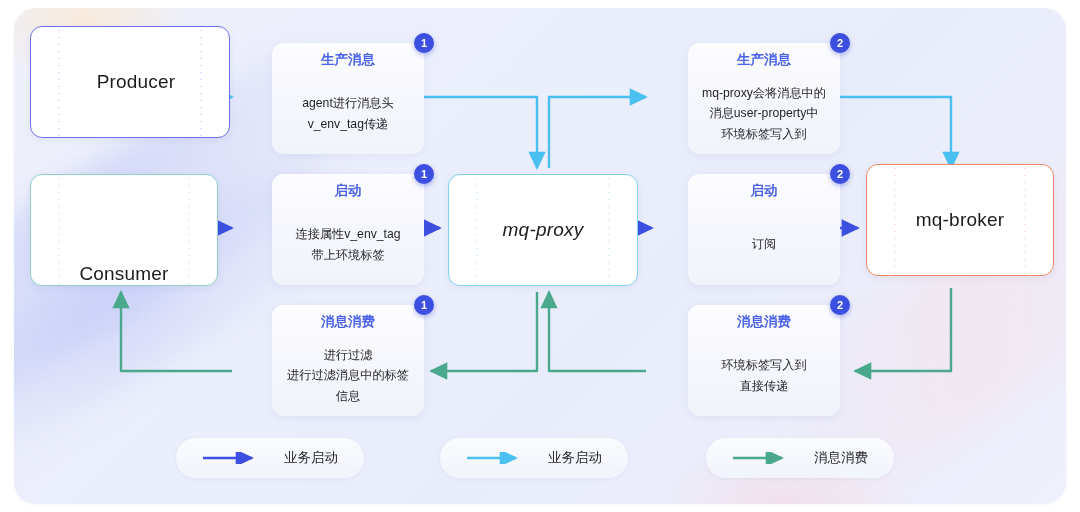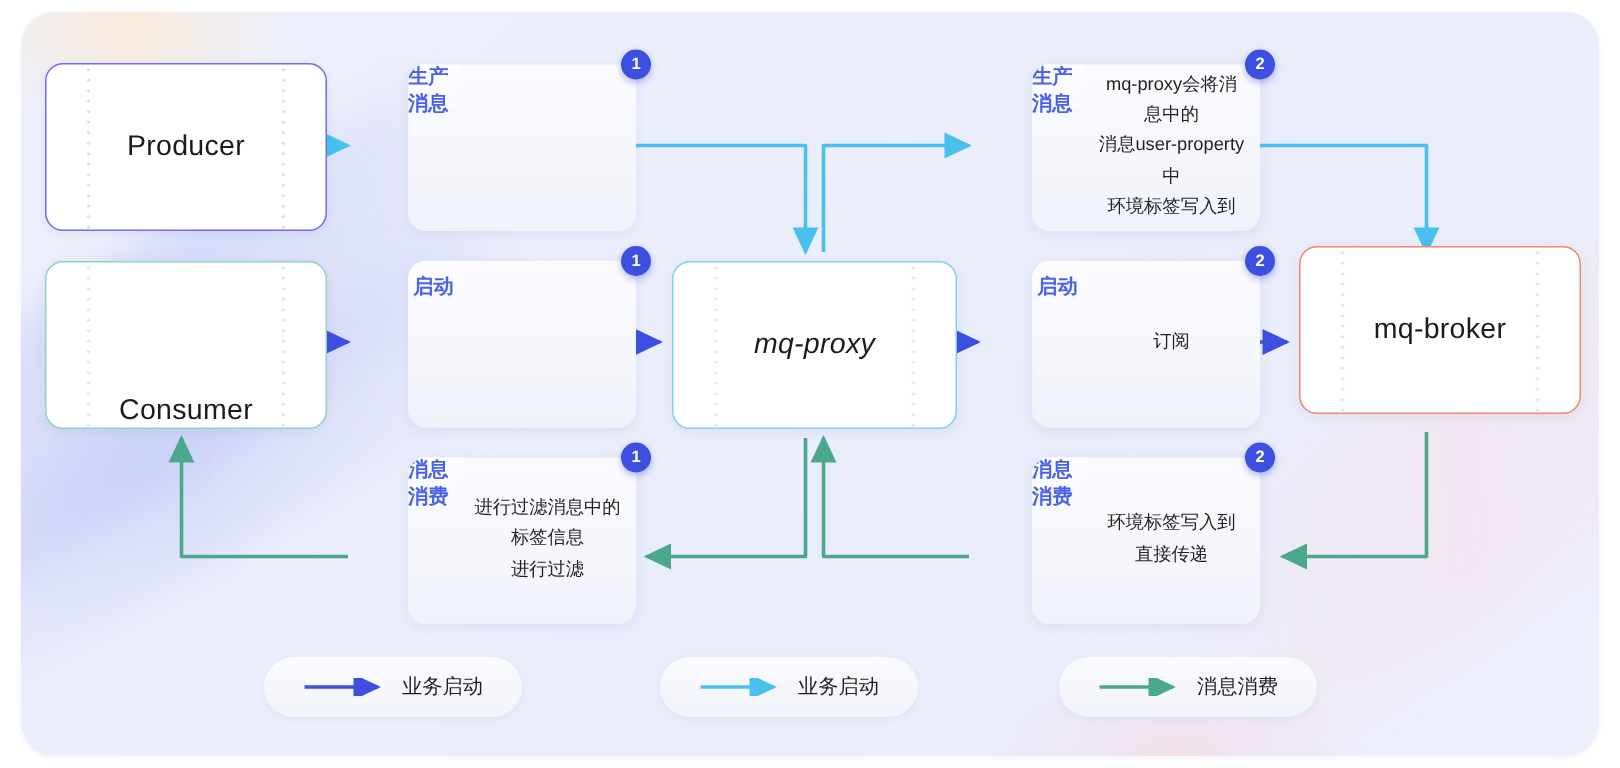--- a/index.html
+++ b/index.html
@@ -86,21 +86,21 @@
 
   
   .card{
     position:absolute;width:184px;border-radius:12px;overflow:visible;
     z-index:3;
   }
   .card-inner{
     border-radius:12px;overflow:hidden;height:100%;
     background:linear-gradient(180deg,#fbfbfe 0%,#f7f8fd 45%,#f1f3fb 100%);
     box-shadow:0 2px 8px rgba(110,120,190,.10);
-    display:flex;margin-left:32px;
+    display:flex;flex-direction:column;margin-left:32px;
   }
   .card-head{
     height:34px;flex:0 0 34px;
     display:flex;align-items:center;justify-content:center;
     font-size:13.5px;font-weight:700;color:#4a62ea;
     background:linear-gradient(180deg,#fdfdff 0%,#f8f9fe 100%);
   }
   .card-body{
     flex:1;display:flex;align-items:center;justify-content:center;
     text-align:center;font-size:12.2px;line-height:1.65;color:#1f2024;
@@ -112,21 +112,21 @@
     font-size:11px;font-weight:700;
     display:flex;align-items:center;justify-content:center;
     box-shadow:0 2px 5px rgba(60,79,224,.40);
     z-index:6;
   }
 
   
   .legend-item{
     position:absolute;height:40px;border-radius:20px;
     background:linear-gradient(180deg,#fafbfe 0%,#f2f4fc 100%);
-    display:flex;align-items:center;gap:4px;
+    display:flex;align-items:center;gap:20px;
     padding:0 26px;z-index:4;
     box-shadow:0 1px 4px rgba(110,120,190,.09);
   }
   .legend-label{font-size:13.5px;color:#1f2024;white-space:nowrap;}
   .legend-arrow{flex:0 0 auto;}
 </style>
 </head>
 <body>
 
 <div id="stage">
@@ -166,21 +166,21 @@
 
     <path d="M951,288 L951,371 L855,371" stroke="#4aa98c" stroke-width="2.4" fill="none" stroke-linejoin="round" marker-end="url(#ah-green)"></path>
 
     <path d="M646,371 L549,371 L549,292" stroke="#4aa98c" stroke-width="2.4" fill="none" stroke-linejoin="round" marker-end="url(#ah-green)"></path>
 
     <path d="M537,292 L537,371 L431,371" stroke="#4aa98c" stroke-width="2.4" fill="none" stroke-linejoin="round" marker-end="url(#ah-green)"></path>
 
     <path d="M232,371 L121,371 L121,292" stroke="#4aa98c" stroke-width="2.4" fill="none" stroke-linejoin="round" marker-end="url(#ah-green)"></path>
   </svg>
 
-  <div class="entity e-producer" style="left:30px;top:42px;width:186px;height:110px;">
+  <div class="entity e-producer" style="left:30px;top:26px;width:186px;height:110px;padding-left:12px;">
     <span class="dots"></span>
     <span class="lbl">Producer</span>
   </div>
 
   <div class="entity e-consumer" style="left:30px;top:174px;width:186px;height:110px;align-items:flex-end;">
     <span class="dots"></span>
     <span class="lbl">Consumer</span>
   </div>
 
   <div class="entity e-proxy" style="left:448px;top:174px;width:188px;height:110px;">
@@ -189,20 +189,26 @@
   </div>
 
   <div class="entity e-broker" style="left:866px;top:164px;width:186px;height:110px;">
     <span class="dots"></span>
     <span class="lbl">mq-broker</span>
   </div>
 
   <div class="card" style="left:240px;top:43px;height:111px;">
     <div class="card-inner">
       <div class="card-head">生产消息</div>
+      <div class="card-body">
+        <div>
+          <div>agent进行消息头</div>
+          <div>v_env_tag传递</div>
+        </div>
+      </div>
     </div>
     <div class="badge">1</div>
   </div>
 
   <div class="card" style="left:656px;top:43px;height:111px;">
     <div class="card-inner">
       <div class="card-head">生产消息</div>
       <div class="card-body">
         <div>
           <div>mq-proxy会将消息中的</div>
@@ -210,20 +216,26 @@
           <div>环境标签写入到</div>
         </div>
       </div>
     </div>
     <div class="badge">2</div>
   </div>
 
   <div class="card" style="left:240px;top:174px;height:111px;">
     <div class="card-inner">
       <div class="card-head">启动</div>
+      <div class="card-body">
+        <div>
+          <div>连接属性v_env_tag</div>
+          <div>带上环境标签</div>
+        </div>
+      </div>
     </div>
     <div class="badge">1</div>
   </div>
 
   <div class="card" style="left:656px;top:174px;height:111px;">
     <div class="card-inner">
       <div class="card-head">启动</div>
       <div class="card-body">
         <div>
           <div>订阅</div>
@@ -231,22 +243,22 @@
       </div>
     </div>
     <div class="badge">2</div>
   </div>
 
   <div class="card" style="left:240px;top:305px;height:111px;">
     <div class="card-inner">
       <div class="card-head">消息消费</div>
       <div class="card-body">
         <div>
+          <div>进行过滤</div>
           <div>进行过滤消息中的标签信息</div>
-          <div>进行过滤</div>
         </div>
       </div>
     </div>
     <div class="badge">1</div>
   </div>
 
   <div class="card" style="left:656px;top:305px;height:111px;">
     <div class="card-inner">
       <div class="card-head">消息消费</div>
       <div class="card-body">

